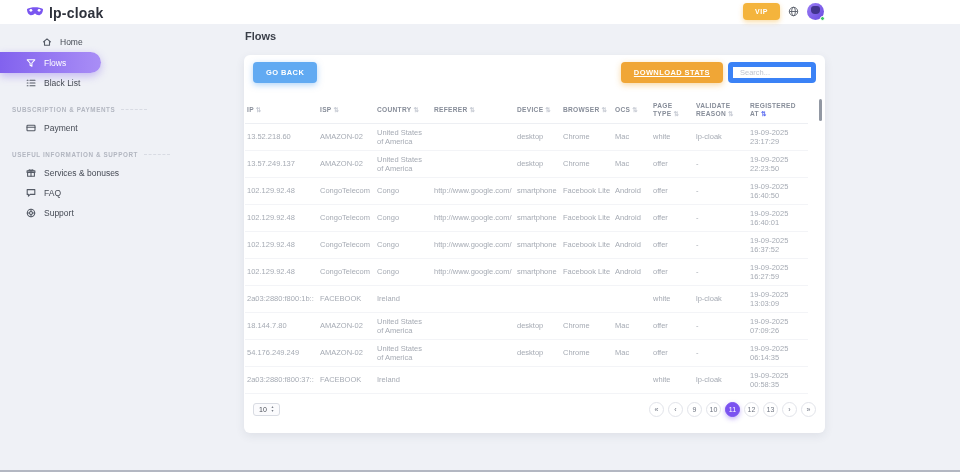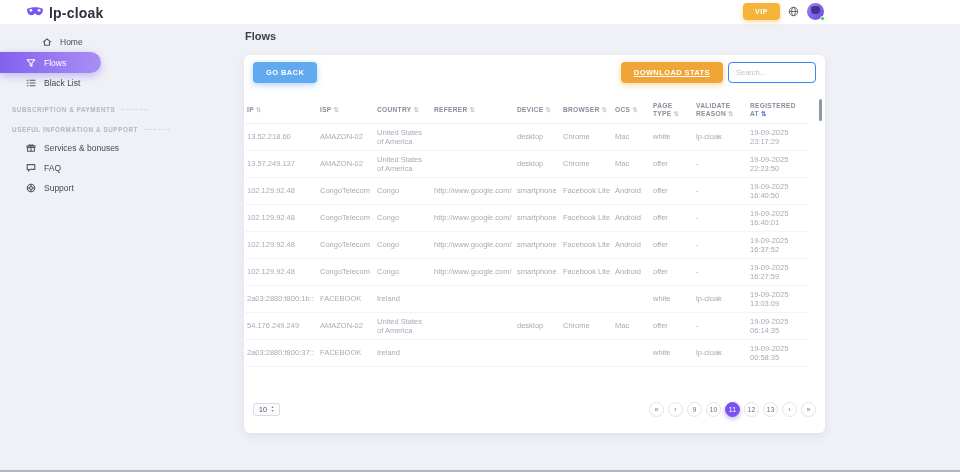--- a/index.html
+++ b/index.html
@@ -37,21 +37,21 @@
   #page-title { position:absolute; left:245px; top:30px; font-size:11px; font-weight:600; color:#3a3f49; }
   #card { position:absolute; left:244px; top:55px; width:581px; height:378px; background:#fff;
           border-radius:6px; box-shadow:0 3px 10px rgba(60,64,90,.09); }
 
   .toolbar { position:absolute; left:9px; right:9px; top:6px; height:22px; display:flex; align-items:center; }
   .btn { border:none; color:#fff; font-size:7.5px; font-weight:bold; letter-spacing:.4px;
          padding:6px 13px; border-radius:4px; cursor:pointer; font-family:inherit; }
   .btn-goback { background:#61aaf2; box-shadow:0 2px 6px rgba(97,170,242,.5); }
   .btn-download { background:#f0a636; box-shadow:0 2px 6px rgba(240,166,54,.45); margin-right:5px;text-decoration:underline; }
   .toolbar-spacer { flex:1; }
-  .search-input { width:88px; height:21px; border:1px solid #3b82f6; border-radius:4px;
+  .search-input { width:88px; height:21px; border:5px solid #3b82f6; border-radius:4px;
          font-size:7.5px; padding:0 7px; color:#555; outline:none; font-family:inherit; }
   .search-input::placeholder { color:#c0c4cd; }
 
   
   #flows-table { position:absolute; left:1px; top:42px; width:563px; border-collapse:collapse; table-layout:fixed; }
   #flows-table th { font-size:6.6px; font-weight:bold; letter-spacing:.3px; color:#878d99; text-transform:uppercase;
         text-align:left; padding:5px 2px; border-bottom:1px solid #edeff3; line-height:8px; vertical-align:middle; }
   .sort-icon { color:#c6cad3; font-size:6.5px; margin-left:2px; cursor:pointer; }
   .sort-icon.active { color:#5b6cf0; }
   #flows-table td { font-size:7.5px; color:#a6abb4; padding:3.5px 2px; border-bottom:1px solid #f3f4f7;
@@ -124,20 +124,29 @@
       <span style="display: flex;">
         <svg width="10" height="10" viewBox="0 0 10 10" fill="none" stroke="currentColor" stroke-width="1.1" stroke-linecap="round" stroke-linejoin="round">
           <path d="M4 2.3 H9 M4 5 H9 M4 7.7 H9"></path>
           <path d="M1.2 2.3 H2 M1.2 5 H2 M1.2 7.7 H2"></path>
         </svg>
       </span>
       <span>Black List</span>
     </div>
     <div class="section-label">
       <span>SUBSCRIPTION &amp; PAYMENTS</span>
+    </div>
+    <div class="nav-item">
+      <span style="display: flex;">
+        <svg width="10" height="10" viewBox="0 0 10 10" fill="none" stroke="currentColor" stroke-width="1.1" stroke-linecap="round" stroke-linejoin="round">
+          <rect x="1" y="2.2" width="8" height="5.6" rx="0.8"></rect>
+          <path d="M1 4.2 H9"></path>
+        </svg>
+      </span>
+      <span>Payment</span>
     </div>
     <div class="section-label">
       <span>USEFUL INFORMATION &amp; SUPPORT</span>
     </div>
     <div class="nav-item">
       <span style="display: flex;">
         <svg width="10" height="10" viewBox="0 0 10 10" fill="none" stroke="currentColor" stroke-width="1.1" stroke-linecap="round" stroke-linejoin="round">
           <rect x="1.6" y="4.4" width="6.8" height="3.9"></rect>
           <rect x="1.1" y="2.8" width="7.8" height="1.6"></rect>
           <path d="M5 2.8 V8.3"></path>
@@ -303,20 +312,35 @@
           <td></td>
           <td></td>
           <td>white</td>
           <td>lp-cloak</td>
           <td>
             <div>19-09-2025</div>
             <div>13:03:09</div>
           </td>
         </tr>
         <tr>
+          <td>18.144.7.80</td>
+          <td>AMAZON-02</td>
+          <td>United States of America</td>
+          <td></td>
+          <td>desktop</td>
+          <td>Chrome</td>
+          <td>Mac</td>
+          <td>offer</td>
+          <td>-</td>
+          <td>
+            <div>19-09-2025</div>
+            <div>07:09:26</div>
+          </td>
+        </tr>
+        <tr>
           <td>54.176.249.249</td>
           <td>AMAZON-02</td>
           <td>United States of America</td>
           <td></td>
           <td>desktop</td>
           <td>Chrome</td>
           <td>Mac</td>
           <td>offer</td>
           <td>-</td>
           <td>

